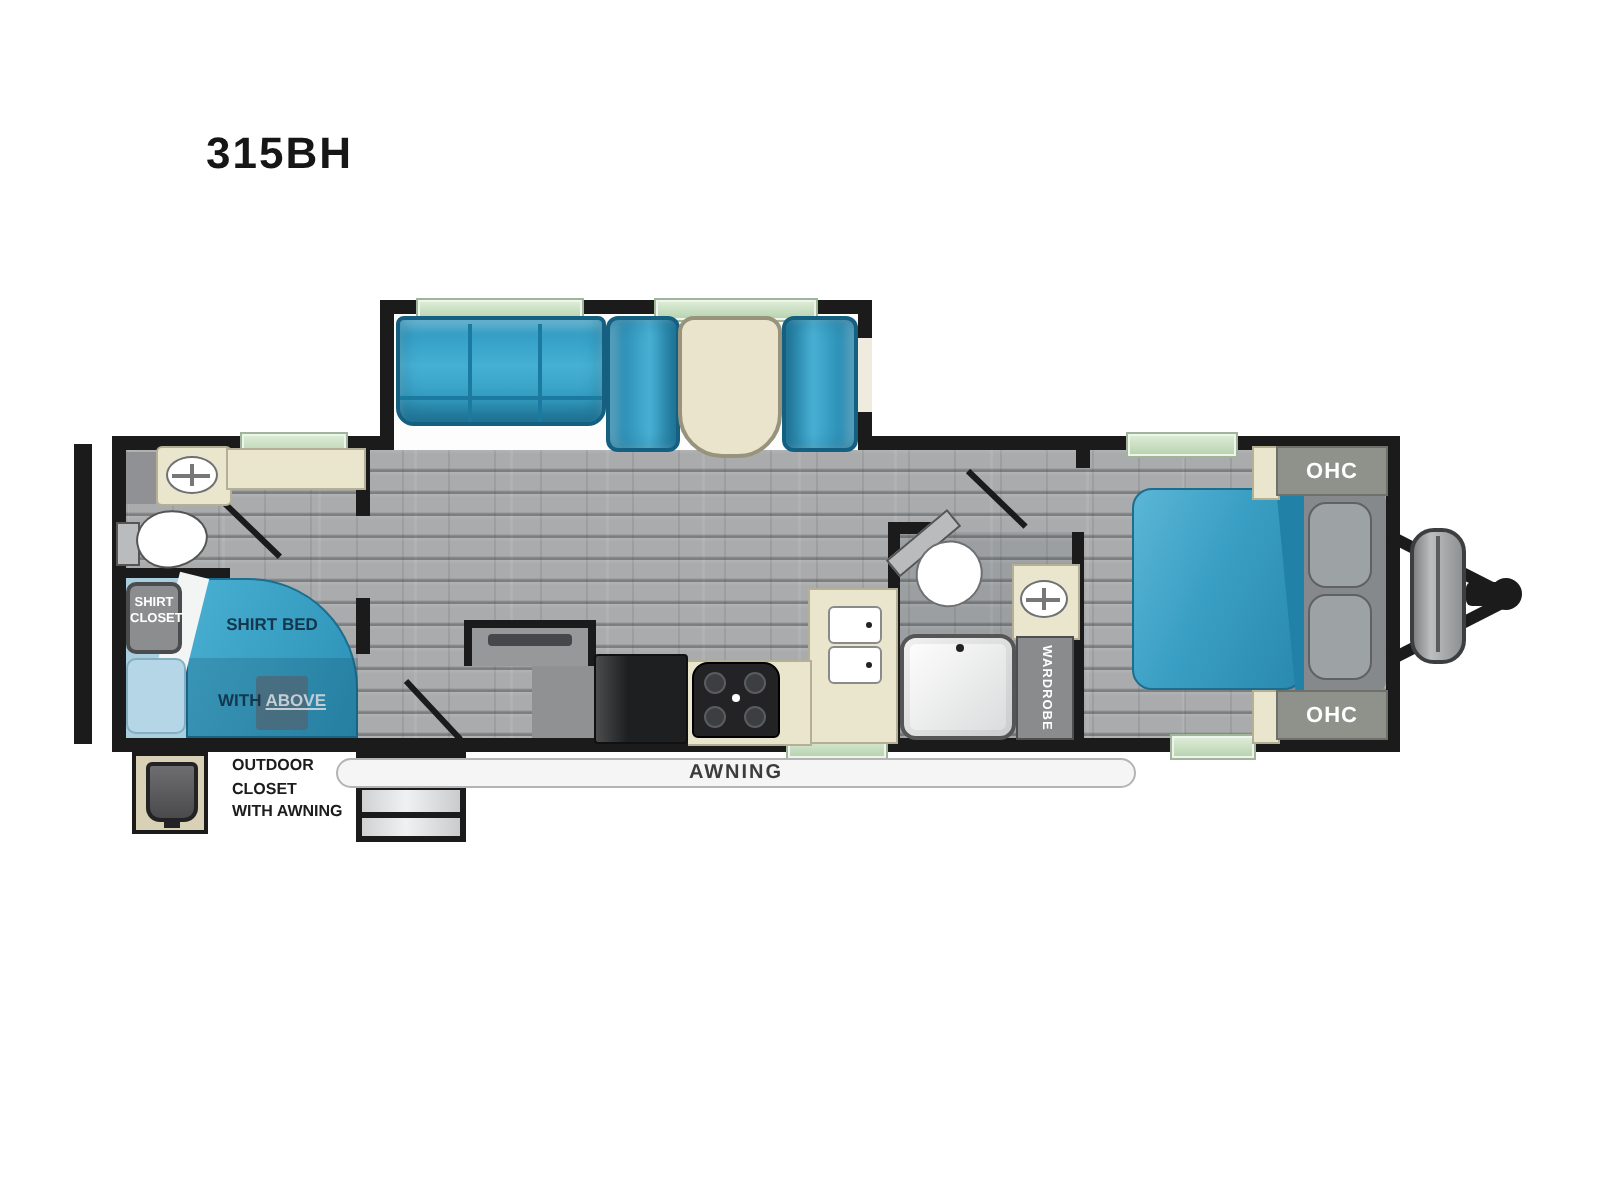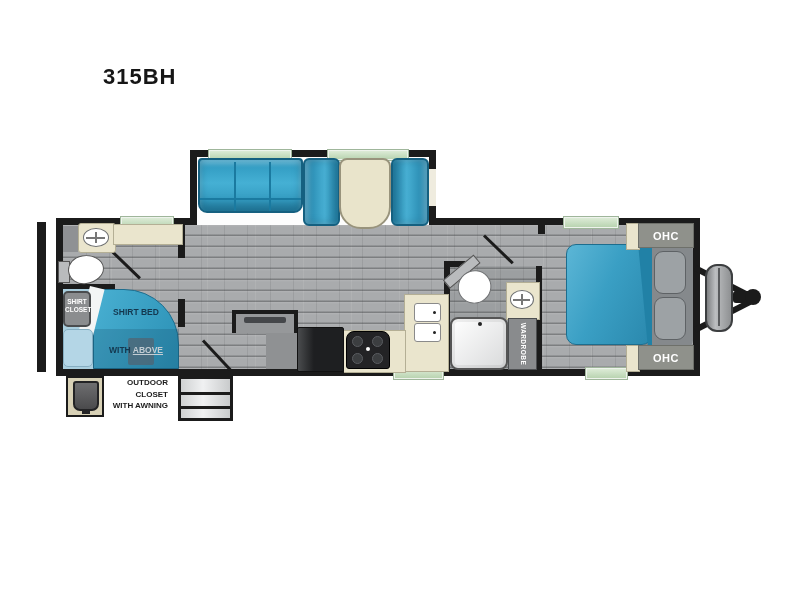--- a/index.html
+++ b/index.html
@@ -36,22 +36,22 @@
   .steps{position:absolute;left:178px;top:376px;width:55px;height:45px;box-sizing:border-box;
          border:3px solid #1b1b1b;background:linear-gradient(90deg,#cfd1d2,#f0f1f2 45%,#c9cbcc);}
   .awning{position:absolute;left:168px;top:379px;width:400px;height:15px;box-sizing:border-box;
           background:#f5f5f5;border:1.5px solid #b4b4b4;border-radius:8px;
           display:flex;align-items:center;justify-content:center;
           font-size:10px;color:#3c3c3c;letter-spacing:1px;font-weight:600;}
   .okbox{position:absolute;left:66px;top:376px;width:38px;height:41px;box-sizing:border-box;
          background:#d8d1b6;border:2.5px solid #1b1b1b;}
   .griddle{position:absolute;left:5px;top:3px;width:26px;height:30px;box-sizing:border-box;
            background:linear-gradient(180deg,#6e6e70,#4a4a4c);border:2px solid #232325;border-radius:3px 3px 7px 7px;}
-  .oktext{position:absolute;left:102px;top:377px;width:66px;font-size:8px;line-height:11.5px;
-          font-weight:600;color:#1c1c1c;text-align:right;}
+  .oktext{position:absolute;left:116px;top:377px;width:66px;font-size:8px;line-height:11.5px;
+          font-weight:600;color:#1c1c1c;text-align:left;}
   .ohc{position:absolute;width:56px;height:25px;background:#8f918b;border:1px solid #6e706a;
        box-sizing:border-box;display:flex;align-items:center;justify-content:center;
        color:#fff;font-size:11px;font-weight:bold;letter-spacing:0.5px;}
   .pillow{position:absolute;width:32px;height:43px;background:#9da2a5;border:1.5px solid #5e6265;
           border-radius:9px;box-sizing:border-box;}
   .bar{position:absolute;height:6px;background:#1b1b1b;transform-origin:left center;}
 </style>
 </head>
 <body>
 
@@ -183,20 +183,23 @@
   <div class="abs" style="left:733px;top:291px;width:18px;height:12px;background:#1b1b1b;border-radius:3px;"></div>
   <div class="abs" style="left:745px;top:289px;width:16px;height:16px;background:#1b1b1b;border-radius:50%;"></div>
   <div class="abs" style="left:705px;top:264px;width:28px;height:68px;background:linear-gradient(90deg,#7e8082,#bcbec0 35%,#8e9092);border:2px solid #3c3e40;box-sizing:border-box;border-radius:12px;">
     <div class="abs" style="left:11px;top:2px;width:1.5px;height:58px;background:#5a5c5e;"></div>
   </div>
 
   <div class="steps">
     <div class="abs" style="left:0;top:13px;width:49px;height:3px;background:#1b1b1b;"></div>
     <div class="abs" style="left:0;top:27px;width:49px;height:3px;background:#1b1b1b;"></div>
   </div>
+  <div class="awning">
+    <span>AWNING</span>
+  </div>
 
   <div class="okbox">
     <div class="griddle"></div>
     <div class="abs" style="left:14px;top:33px;width:8px;height:3px;background:#232325;"></div>
   </div>
   <div class="oktext">
     <span>OUTDOOR</span><br>
     <span>CLOSET</span><br>
     <span>WITH AWNING</span>
   </div>

